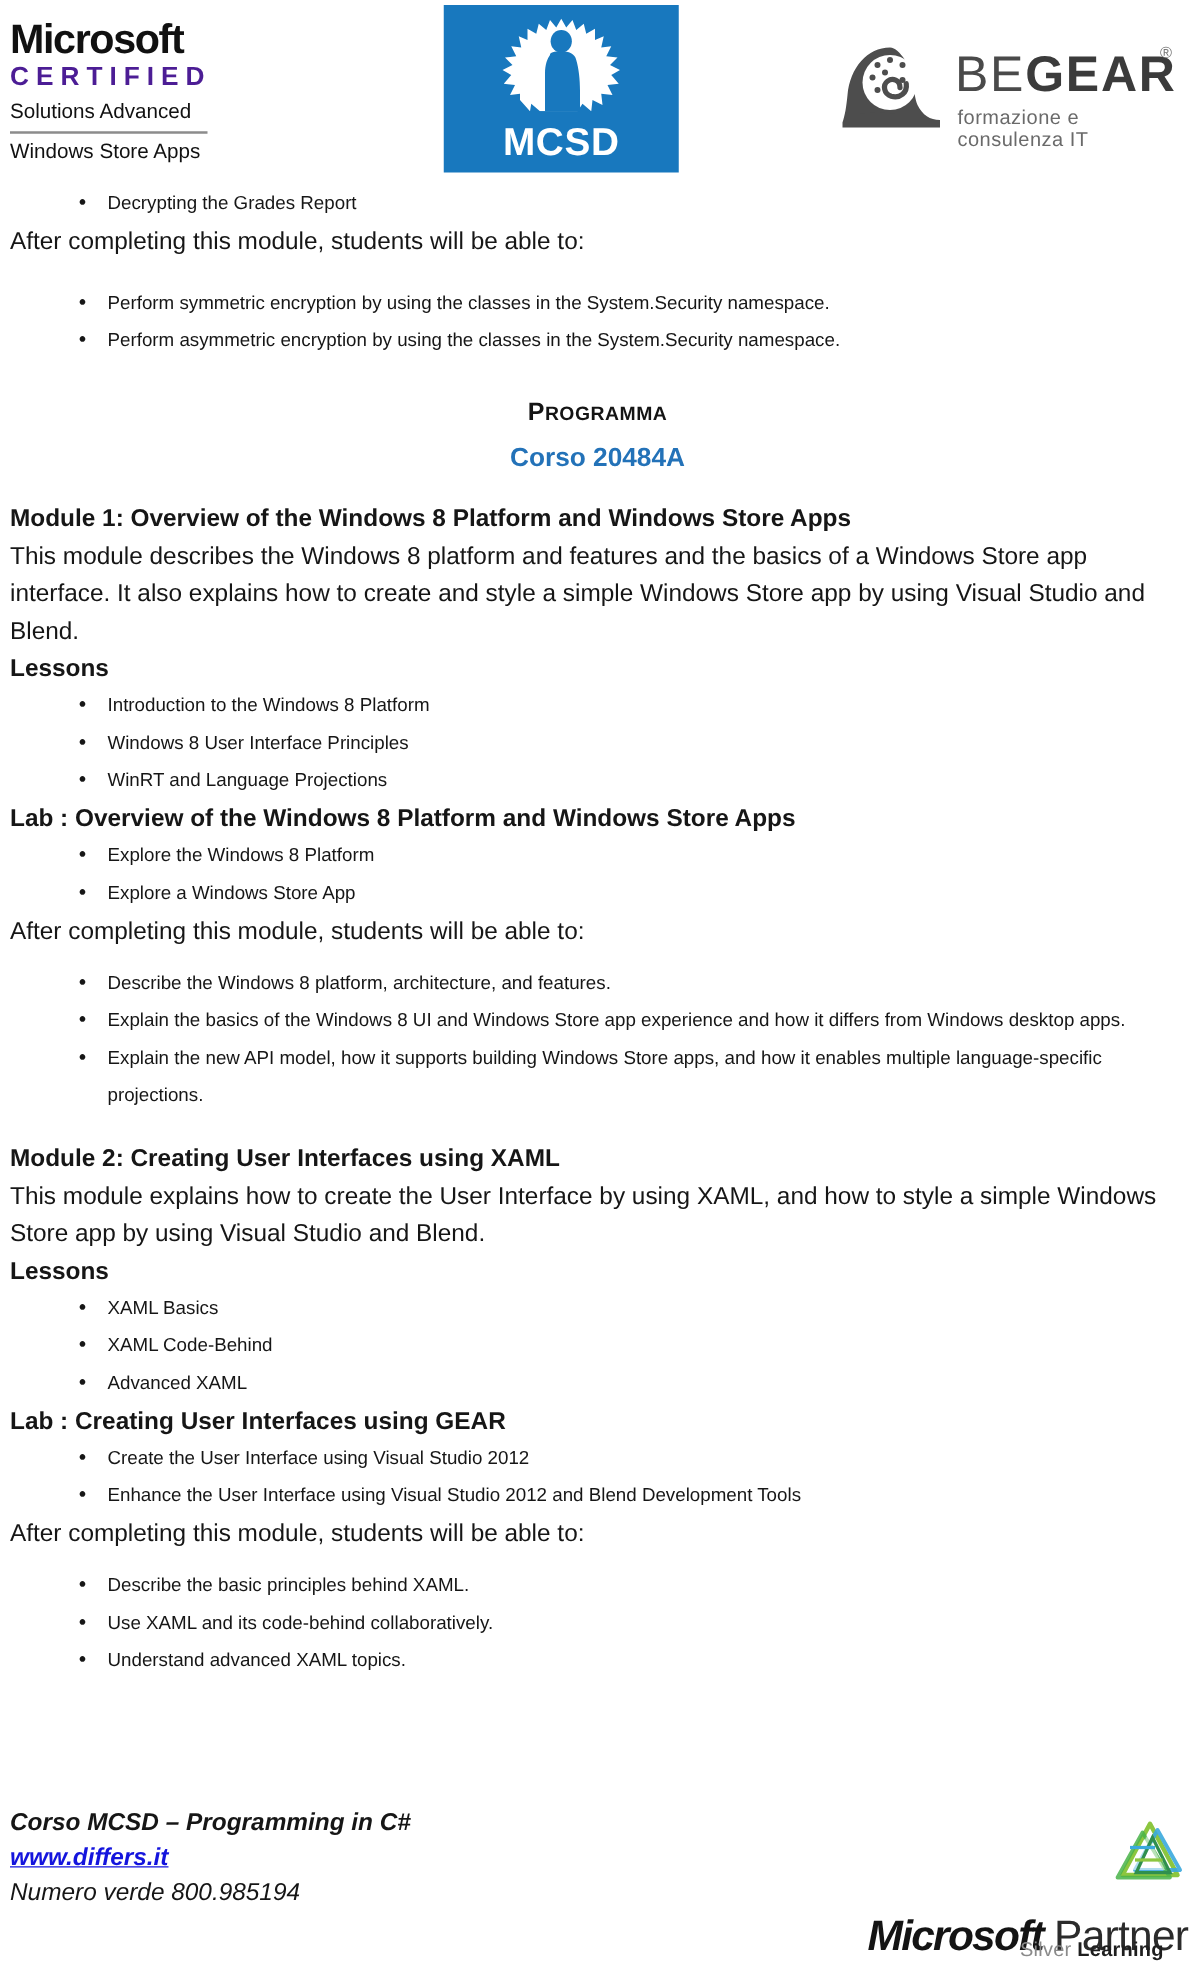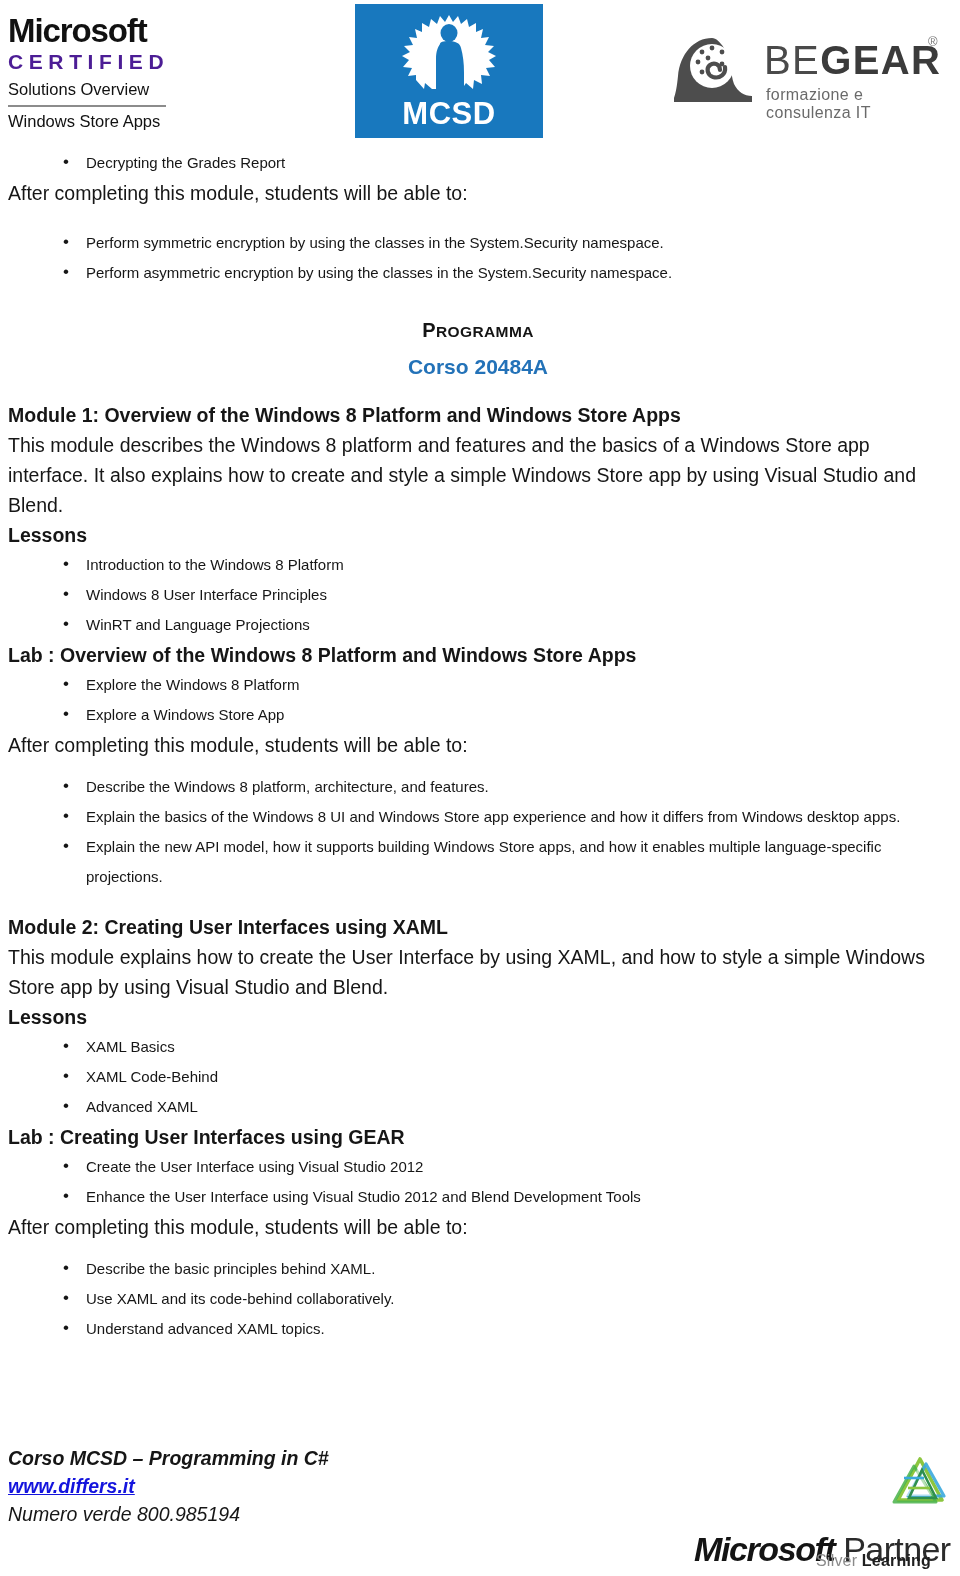--- a/index.html
+++ b/index.html
@@ -279,21 +279,21 @@
   .msp-sub b { color: #1e1e1e; font-weight: 700; }
 </style>
 </head>
 <body>
 
 <div class="header">
 
   <div class="mscert">
     <div class="mscert-ms">Microsoft</div>
     <div class="mscert-certified">CERTIFIED</div>
-    <div class="mscert-sol">Solutions Overview</div>
+    <div class="mscert-sol">Solutions Advanced</div>
     <div class="mscert-rule"></div>
     <div class="mscert-wsa">Windows Store Apps</div>
   </div>
 
   <div class="mcsd">
     <div class="mcsd-sun">
       <svg viewBox="0 0 108 76" width="108" height="76" aria-hidden="true">
         <g fill="#ffffff">
           <path d="M54 2
             L58 9 L63 3 L66 11 L72 6 L74 14 L81 10 L81 19 L88 16 L86 25

